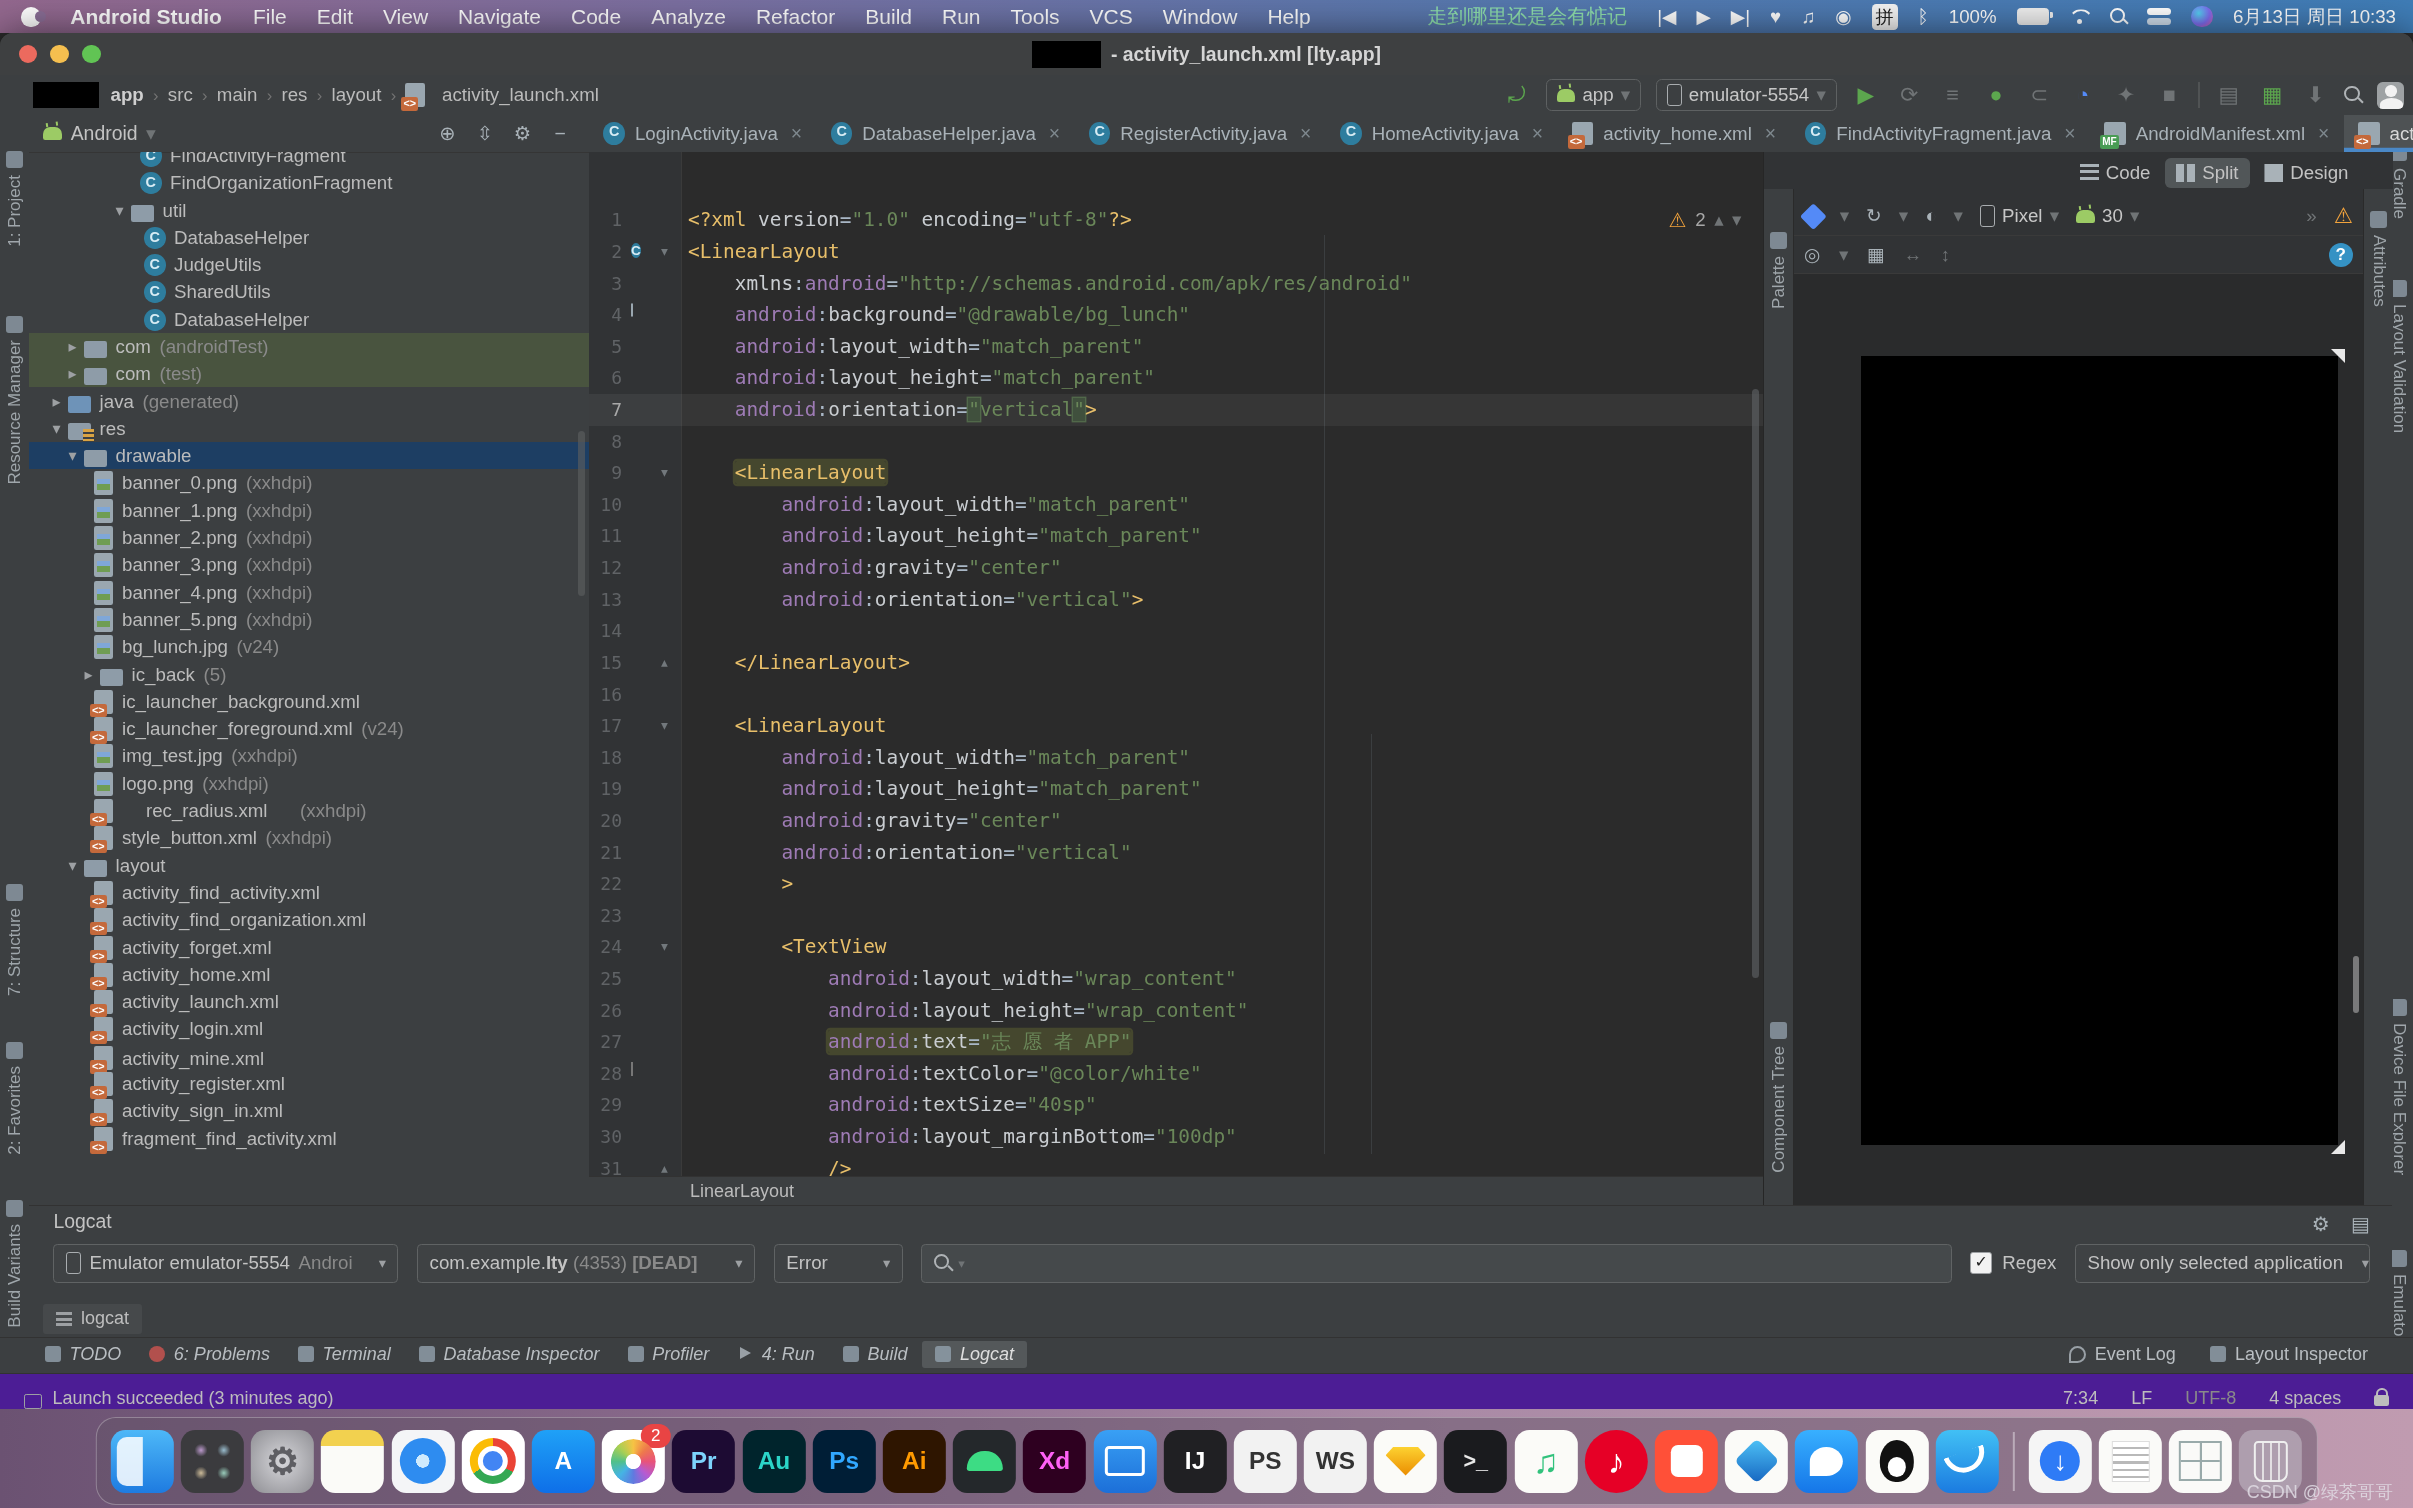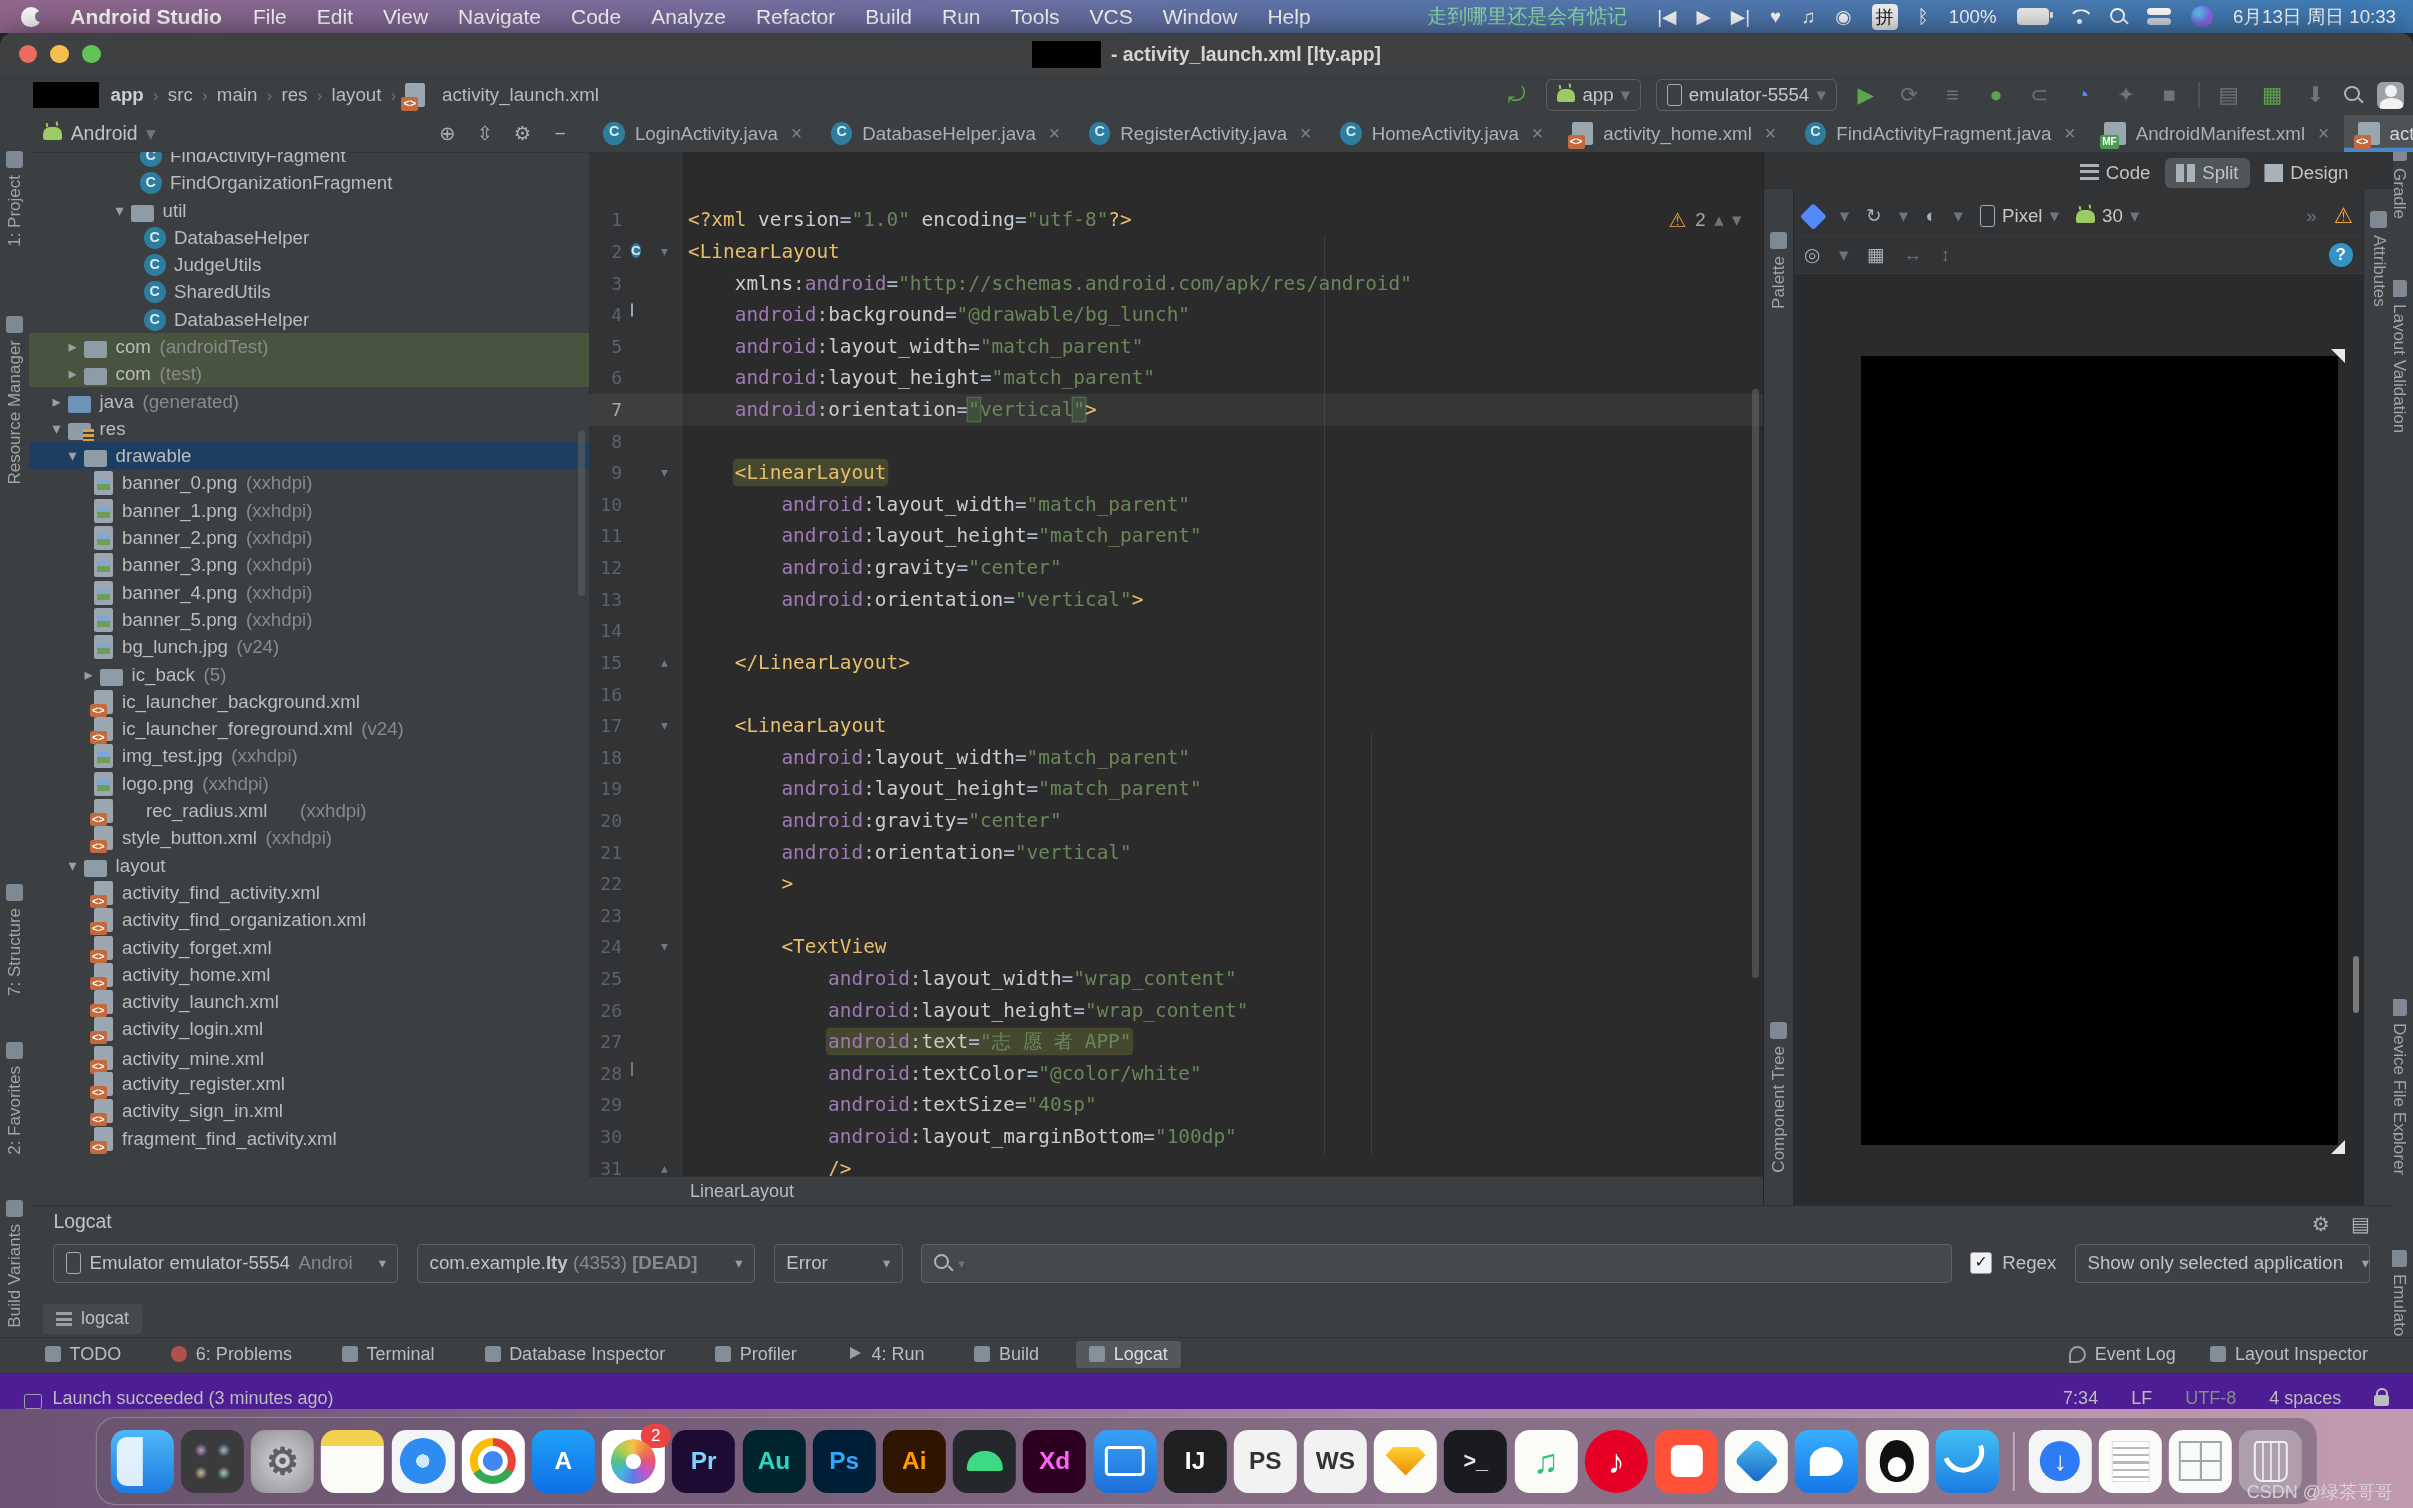--- a/index.html
+++ b/index.html
@@ -890,21 +890,21 @@
             <span class="car">▾</span>
         </span>
       </div>
       <div id="lsubtab">
         <span class="listic"></span>
         <span>logcat</span>
       </div>
     </div>
 
     <div id="bottombar">
-      <span id="bb-left" style="display:flex;gap:24px;">
+      <span id="bb-left" style="display:flex;gap:2px;font-style:italic;">
           <span class="btab">
             <span class="bico todo"></span>
             <span>TODO</span>
           </span>
           <span class="btab">
             <span class="bico problems"></span>
             <span>6: Problems</span>
           </span>
           <span class="btab">
             <span class="bico terminal"></span>

